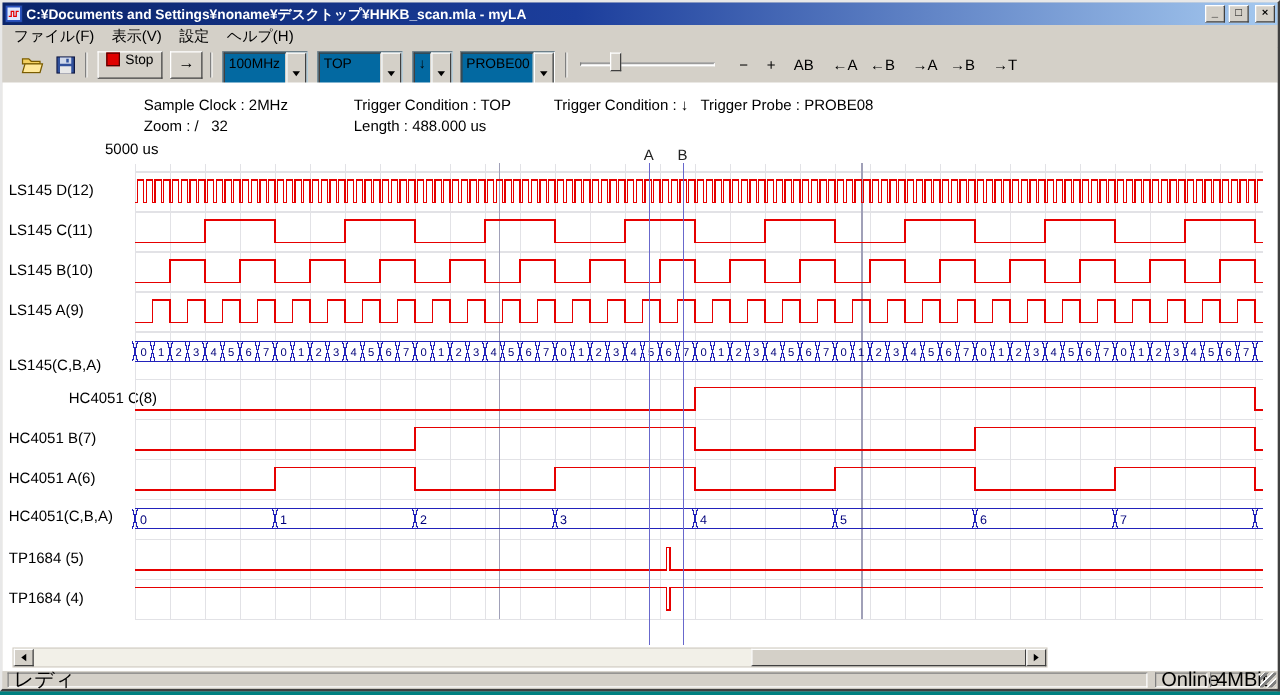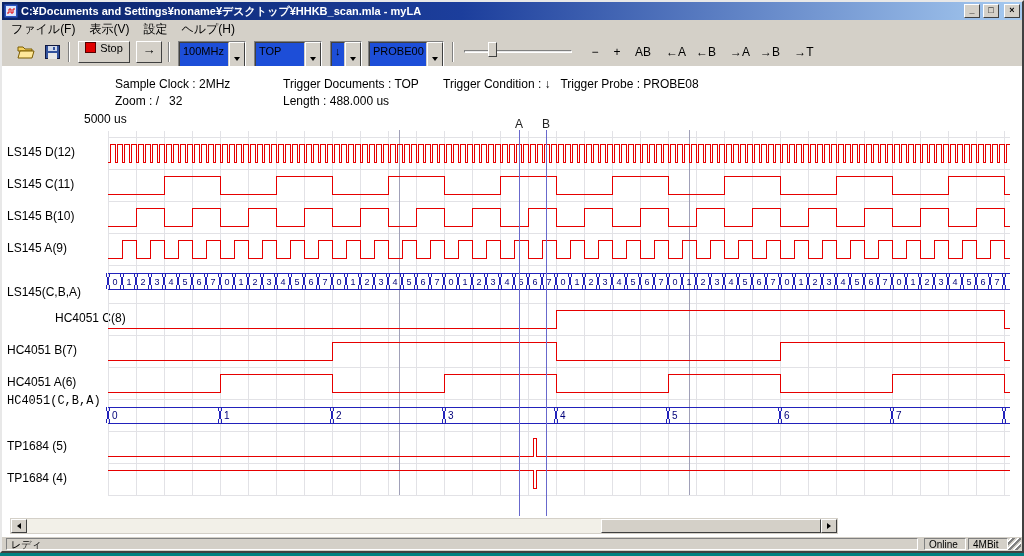--- a/index.html
+++ b/index.html
@@ -22,21 +22,21 @@
        text-align:center;font-weight:bold;color:#000;box-sizing:border-box}
   .menubar{left:2px;top:20px;width:1020px;height:18px;background:#d4d0c8;
        display:flex;align-items:center;padding-left:2px;box-sizing:border-box}
   .menu-item{font-size:12px;padding:1px 7px;white-space:nowrap}
   .toolbar{left:2px;top:38px;width:1020px;height:28px;background:#d4d0c8;box-sizing:border-box}
   .tb{position:absolute;top:3px;height:22px;box-sizing:border-box}
   .tb-iconbtn{width:24px;display:flex;align-items:center;justify-content:center}
   .tb-raised{background:#d4d0c8;border:1px solid;border-color:#fff #404040 #404040 #fff;
        display:flex;justify-content:center;gap:4px;font-size:11px}
   .tb-sep{width:2px;height:20px;top:4px;border-left:1px solid #808080;border-right:1px solid #fff}
-  .combo{display:flex;height:36px;border:1px solid;border-color:#808080 #fff #fff #808080;background:#1d4ed8;box-sizing:border-box}
+  .combo{display:flex;height:36px;border:1px solid;border-color:#808080 #fff #fff #808080;background:#0369a1;box-sizing:border-box}
   .combo-text{flex:1;font-size:11px;padding:2px 3px;white-space:nowrap;overflow:hidden;border:1px solid;border-color:#404040 #d4d0c8 #d4d0c8 #404040;box-sizing:border-box}
   .combo-btn{width:16px;background:#d4d0c8;border:1px solid;border-color:#fff #404040 #404040 #fff;
        display:flex;align-items:center;justify-content:center;box-sizing:border-box}
   .combo-arrow{width:0;height:0;border-left:3px solid transparent;border-right:3px solid transparent;border-top:4px solid #000}
   .slider-track{top:12px;height:3px;border:1px solid;border-color:#808080 #fff #fff #808080;background:#e8e8e8;box-sizing:border-box}
   .slider-thumb{top:4px;width:9px;height:15px;background:#d4d0c8;border:1px solid;border-color:#fff #404040 #404040 #fff;box-sizing:border-box}
   .flatbtn{font-size:12px;color:#000;text-align:center;line-height:22px;white-space:nowrap}
   .client{left:2px;top:66px;width:1020px;height:471px;background:#fff}
   .txt{font-size:12px;color:#000;white-space:pre}
   .channel-label{position:absolute;left:7px;font-size:12px;color:#000;white-space:nowrap}
@@ -45,21 +45,21 @@
   .hscroll{left:10px;top:518px;width:828px;height:16px;background:#f2f0e8;border:1px solid #d4d0c8;box-sizing:border-box}
   .sb-btn{position:absolute;top:0;width:16px;height:14px;background:#d4d0c8;border:1px solid;
        border-color:#fff #404040 #404040 #fff;display:flex;align-items:center;justify-content:center;box-sizing:border-box}
   .sb-thumb{position:absolute;top:0;height:14px;background:#d4d0c8;border:1px solid;
        border-color:#fff #404040 #404040 #fff;box-sizing:border-box}
   .tri-left{width:0;height:0;border-top:3px solid transparent;border-bottom:3px solid transparent;border-right:4px solid #000}
   .tri-right{width:0;height:0;border-top:3px solid transparent;border-bottom:3px solid transparent;border-left:4px solid #000}
   
   .statusbar{left:2px;top:537px;width:1020px;height:14px;background:#d4d0c8}
   .status-panel{position:absolute;top:1px;height:12px;border:1px solid;border-color:#808080 #fff #fff #808080;
-       font-size:10px;line-height:11px;padding:0 4px;box-sizing:border-box;white-space:nowrap}
+       font-size:16px;line-height:11px;padding:0 4px;box-sizing:border-box;white-space:nowrap}
   .size-grip{position:absolute;right:1px;top:1px;width:13px;height:12px;
        background:repeating-linear-gradient(135deg,transparent 0 2px,#fff 2px 3px,#808080 3px 5px)}
   svg text{font-family:"Liberation Sans","DejaVu Sans",sans-serif}
 </style>
 </head>
 <body>
 
 <div class="abs win"></div>
 
 <div class="abs titlebar">
@@ -147,36 +147,36 @@
   <span class="tb flatbtn" style="left:660px;width:28px">←A</span>
   <span class="tb flatbtn" style="left:690px;width:28px">←B</span>
   <span class="tb flatbtn" style="left:724px;width:28px">→A</span>
   <span class="tb flatbtn" style="left:754px;width:28px">→B</span>
   <span class="tb flatbtn" style="left:788px;width:28px">→T</span>
 </div>
 
 <div class="abs client"></div>
 
 <div class="abs txt" style="left:115px;top:77px">Sample Clock : 2MHz</div>
-<div class="abs txt" style="left:283px;top:77px">Trigger Documents : TOP</div>
+<div class="abs txt" style="left:283px;top:77px">Trigger Condition : TOP</div>
 <div class="abs txt" style="left:443px;top:77px">Trigger Condition : ↓   Trigger Probe : PROBE08</div>
 <div class="abs txt" style="left:115px;top:94px">Zoom : /   32</div>
 <div class="abs txt" style="left:283px;top:94px">Length : 488.000 us</div>
 <div class="abs txt" style="left:84px;top:112px">5000 us</div>
 
 <div class="abs" id="channel-labels" style="left:0;top:130px;width:107px;height:390px">
     <div class="channel-label" style="top: 15px;">LS145 D(12)</div>
     <div class="channel-label" style="top: 47px;">LS145 C(11)</div>
     <div class="channel-label" style="top: 79px;">LS145 B(10)</div>
     <div class="channel-label" style="top: 111px; text-align: center;">LS145 A(9)</div>
     <div class="channel-label" style="top: 155px;">LS145(C,B,A)</div>
     <div class="channel-label" style="top: 181px; margin-left: 48px;">HC4051 C(8)</div>
     <div class="channel-label" style="top: 213px;">HC4051 B(7)</div>
     <div class="channel-label" style="top: 245px;">HC4051 A(6)</div>
-    <div class="channel-label" style="top: 264px; font-family: Liberation Mono, monospace;">HC4051(C,B,A)</div>
+    <div class="channel-label" style="top: 276px;">HC4051(C,B,A)</div>
     <div class="channel-label" style="top: 309px;">TP1684 (5)</div>
     <div class="channel-label" style="top: 341px;">TP1684 (4)</div>
   </div>
 
 <div class="abs" id="cursor-labels" style="left:0;top:117px;width:1024px;height:14px">
     <div class="cursor-label" style="left: 519px;">A</div>
     <div class="cursor-label" style="left: 546px;">B</div>
   </div>
 
 <svg class="abs" id="wave-svg" style="left:0;top:130px" width="1024" height="390" shape-rendering="crispEdges">

